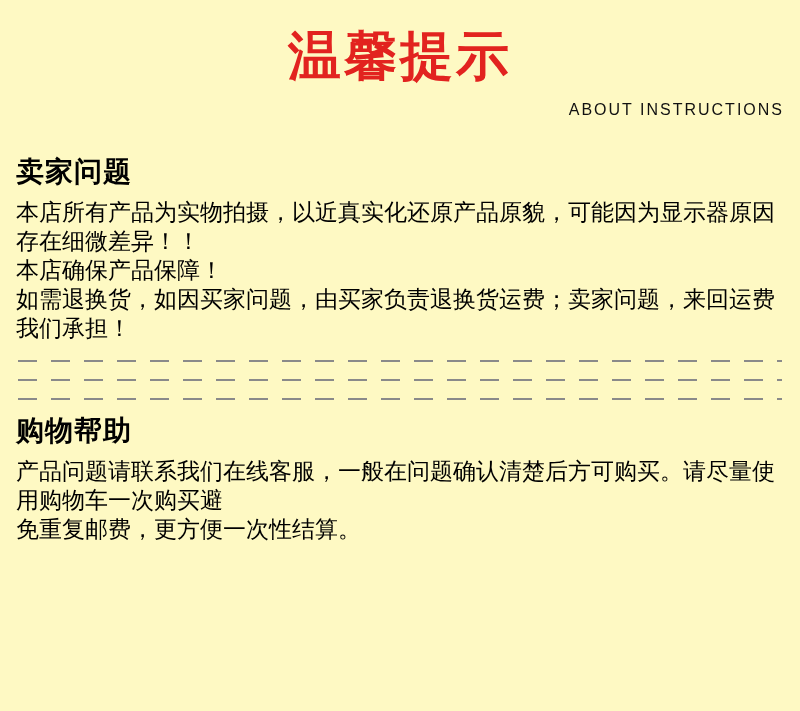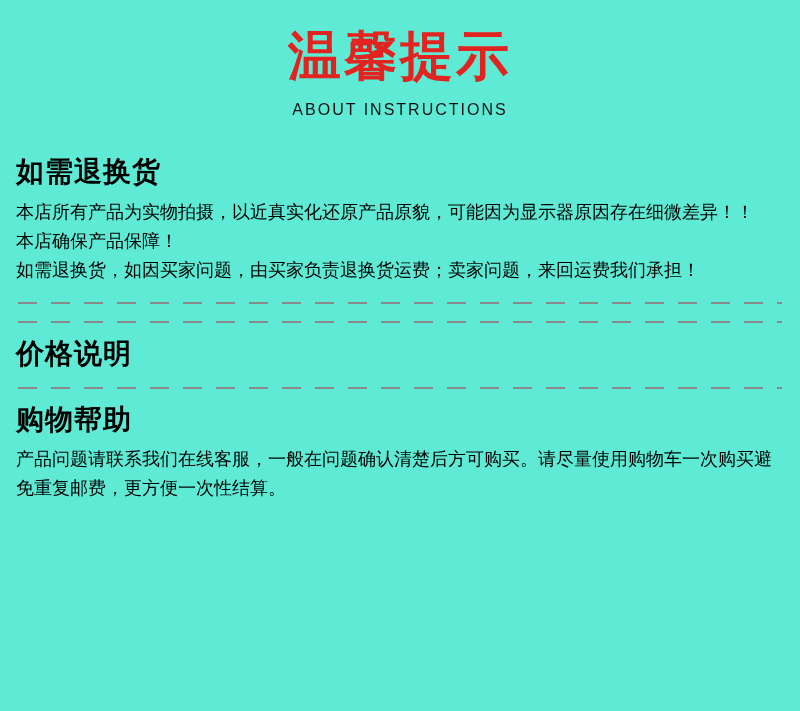--- a/index.html
+++ b/index.html
@@ -6,54 +6,54 @@
     margin: 0;
     padding: 0;
     background: #ffffff;
     font-family: "Liberation Sans", "DejaVu Sans", sans-serif;
   }
   .page {
     width: 800px;
     height: 711px;
     box-sizing: border-box;
     padding: 26px 16px 20px 16px;
-    background: #5eead4;
+    background: #fef9c3;
     overflow: hidden;
   }
   .title {
     margin: 0;
     text-align: center;
     font-size: 53px;
     line-height: 1.15;
     font-weight: 900;
     letter-spacing: 3px;
     color: #e2231f;
   }
   .subtitle {
     margin-top: 14px;
-    text-align: center;
+    text-align: right;
     font-size: 16px;
     letter-spacing: 2px;
     color: #111111;
     font-weight: 400;
   }
   section { margin: 0; }
   .sec-heading {
     margin: 36px 0 10px 0;
     font-size: 28px;
     line-height: 1.1;
     font-weight: 900;
     color: #000000;
     letter-spacing: 1px;
   }
   .first .sec-heading { margin-top: 38px; }
   .after-divider .sec-heading { margin-top: 0; }
   .sec-body {
     margin: 0;
-    font-size: 18px;
+    font-size: 23px;
     line-height: 29px;
     color: #000000;
     white-space: pre-line;
     letter-spacing: 0;
   }
   .divider {
     height: 2px;
     margin: 17px 2px 16px 2px;
     background: repeating-linear-gradient(
       to right,
@@ -64,33 +64,32 @@
 </style>
 </head>
 <body>
 
 <div class="page">
 
   <h1 class="title" style="color: rgb(226, 35, 31);">温馨提示</h1>
   <div class="subtitle">ABOUT INSTRUCTIONS</div>
 
   <section class="first">
-    <h2 class="sec-heading">如需退换货</h2>
+    <h2 class="sec-heading">卖家问题</h2>
     <p class="sec-body">本店所有产品为实物拍摄，以近真实化还原产品原貌，可能因为显示器原因存在细微差异！！
 本店确保产品保障！
 如需退换货，如因买家问题，由买家负责退换货运费；卖家问题，来回运费我们承担！</p>
   </section>
 
   <div class="divider"></div>
 
 
   <div class="divider"></div>
 
   <section class="after-divider">
-    <h2 class="sec-heading">价格说明</h2>
   </section>
 
   <div class="divider"></div>
 
   <section class="after-divider">
     <h2 class="sec-heading">购物帮助</h2>
     <p class="sec-body">产品问题请联系我们在线客服，一般在问题确认清楚后方可购买。请尽量使用购物车一次购买避
 免重复邮费，更方便一次性结算。</p>
   </section>
 

